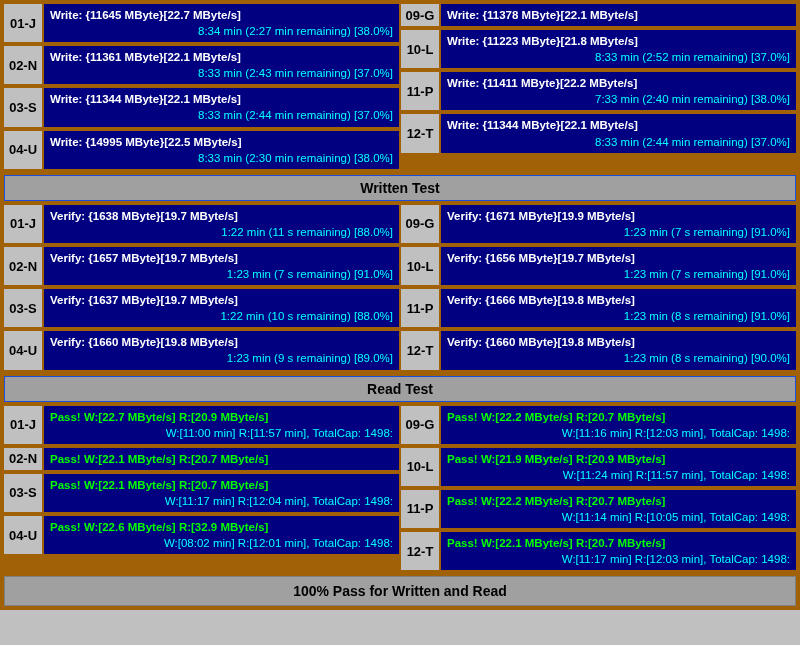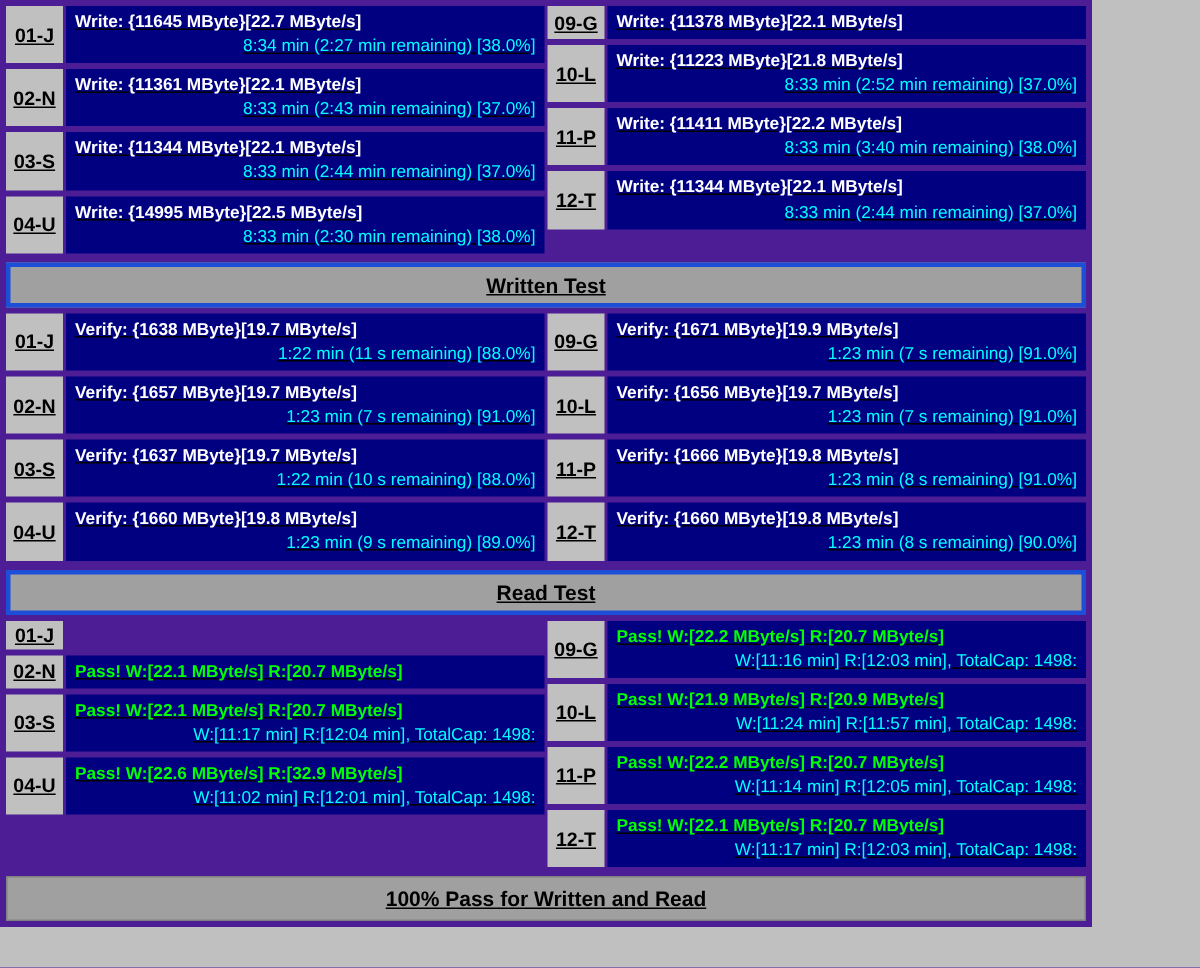--- a/index.html
+++ b/index.html
@@ -5,24 +5,23 @@
     * { margin: 0; padding: 0; box-sizing: border-box; }
     body {
       width: 800px;
       height: 645px;
       background: #c0c0c0;
       font-family: Arial, sans-serif;
       font-size: 12px;
       overflow: hidden;
     }
     .main-container {
-      width: 728px;
-      background: #4c1d95;
+      width: 800px;
+      background: #a16207;
       padding: 4px;
-      text-decoration: underline;
     }
     .section {
       margin-bottom: 2px;
     }
     .device-row {
       display: flex;
       align-items: stretch;
       gap: 2px;
       margin-bottom: 2px;
     }
@@ -54,21 +53,21 @@
       text-align: right;
     }
     .section-header {
       background: #a0a0a0;
       text-align: center;
       font-size: 14px;
       font-weight: bold;
       color: #000;
       padding: 4px;
       margin: 4px 0;
-      border: 3px solid #1d4ed8;
+      border: 1px solid #1d4ed8;
     }
     .pass-row .device-info {
       background: #000080;
     }
     .pass-row .device-info .line1 {
       color: #00ff00;
       font-weight: bold;
     }
     .pass-row .device-info .line2 {
       color: #00ffff;
@@ -144,21 +143,21 @@
           <div class="device-label">10-L</div>
           <div class="device-info">
             <div class="line1">Write: {11223 MByte}[21.8 MByte/s]</div>
             <div class="line2">8:33 min (2:52 min remaining)  [37.0%]</div>
           </div>
         </div>
         <div class="device-row">
           <div class="device-label">11-P</div>
           <div class="device-info">
             <div class="line1">Write: {11411 MByte}[22.2 MByte/s]</div>
-            <div class="line2">8:33 min (3:40 min remaining)  [38.0%]</div>
+            <div class="line2">7:33 min (2:40 min remaining)  [38.0%]</div>
           </div>
         </div>
         <div class="device-row">
           <div class="device-label">12-T</div>
           <div class="device-info">
             <div class="line1">Write: {11344 MByte}[22.1 MByte/s]</div>
             <div class="line2">8:33 min (2:44 min remaining)  [37.0%]</div>
           </div>
         </div>
       </div>
@@ -235,39 +234,43 @@
   </div>
 
   <div class="section-header">Read Test</div>
 
   <div class="section">
     <div class="two-col">
 
       <div class="half">
         <div class="device-row pass-row">
           <div class="device-label">01-J</div>
+          <div class="device-info">
+            <div class="line1">Pass! W:[22.7 MByte/s] R:[20.9 MByte/s]</div>
+            <div class="line2">W:[11:00 min] R:[11:57 min], TotalCap: 1498:</div>
+          </div>
         </div>
         <div class="device-row pass-row">
           <div class="device-label">02-N</div>
           <div class="device-info">
             <div class="line1">Pass! W:[22.1 MByte/s] R:[20.7 MByte/s]</div>
           </div>
         </div>
         <div class="device-row pass-row">
           <div class="device-label">03-S</div>
           <div class="device-info">
             <div class="line1">Pass! W:[22.1 MByte/s] R:[20.7 MByte/s]</div>
             <div class="line2">W:[11:17 min] R:[12:04 min], TotalCap: 1498:</div>
           </div>
         </div>
         <div class="device-row pass-row">
           <div class="device-label">04-U</div>
           <div class="device-info">
             <div class="line1">Pass! W:[22.6 MByte/s] R:[32.9 MByte/s]</div>
-            <div class="line2">W:[11:02 min] R:[12:01 min], TotalCap: 1498:</div>
+            <div class="line2">W:[08:02 min] R:[12:01 min], TotalCap: 1498:</div>
           </div>
         </div>
       </div>
 
       <div class="half">
         <div class="device-row pass-row">
           <div class="device-label">09-G</div>
           <div class="device-info">
             <div class="line1">Pass! W:[22.2 MByte/s] R:[20.7 MByte/s]</div>
             <div class="line2">W:[11:16 min] R:[12:03 min], TotalCap: 1498:</div>
@@ -277,21 +280,21 @@
           <div class="device-label">10-L</div>
           <div class="device-info">
             <div class="line1">Pass! W:[21.9 MByte/s] R:[20.9 MByte/s]</div>
             <div class="line2">W:[11:24 min] R:[11:57 min], TotalCap: 1498:</div>
           </div>
         </div>
         <div class="device-row pass-row">
           <div class="device-label">11-P</div>
           <div class="device-info">
             <div class="line1">Pass! W:[22.2 MByte/s] R:[20.7 MByte/s]</div>
-            <div class="line2">W:[11:14 min] R:[12:05 min], TotalCap: 1498:</div>
+            <div class="line2">W:[11:14 min] R:[10:05 min], TotalCap: 1498:</div>
           </div>
         </div>
         <div class="device-row pass-row">
           <div class="device-label">12-T</div>
           <div class="device-info">
             <div class="line1">Pass! W:[22.1 MByte/s] R:[20.7 MByte/s]</div>
             <div class="line2">W:[11:17 min] R:[12:03 min], TotalCap: 1498:</div>
           </div>
         </div>
       </div>

